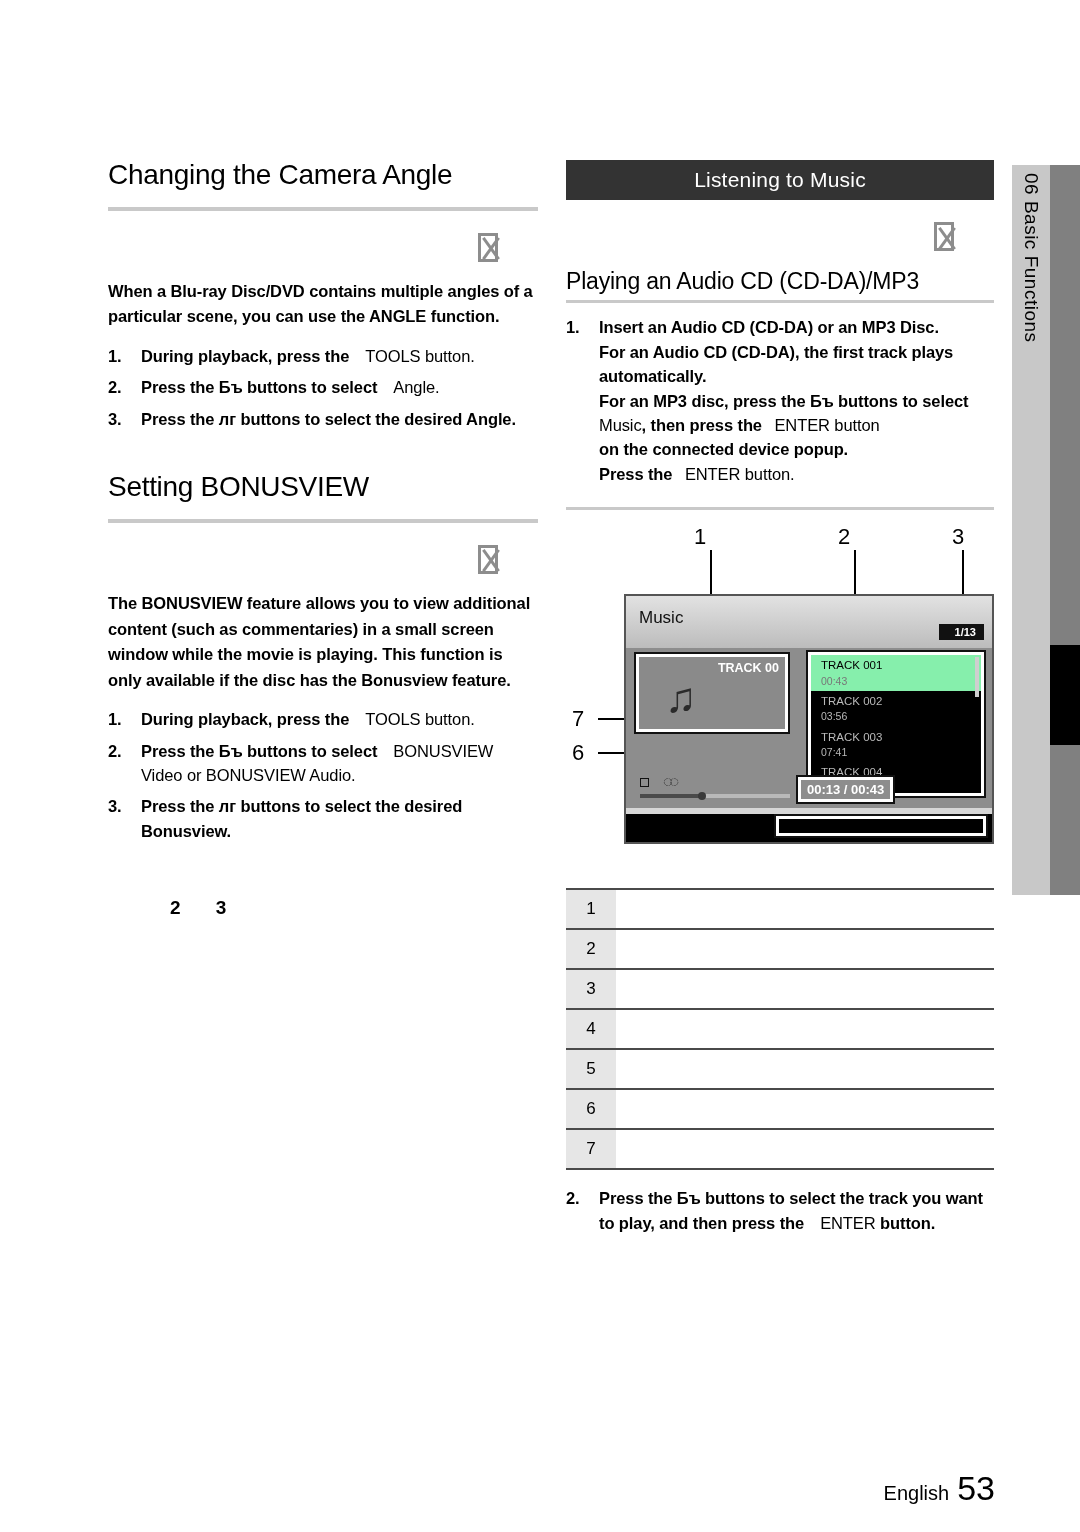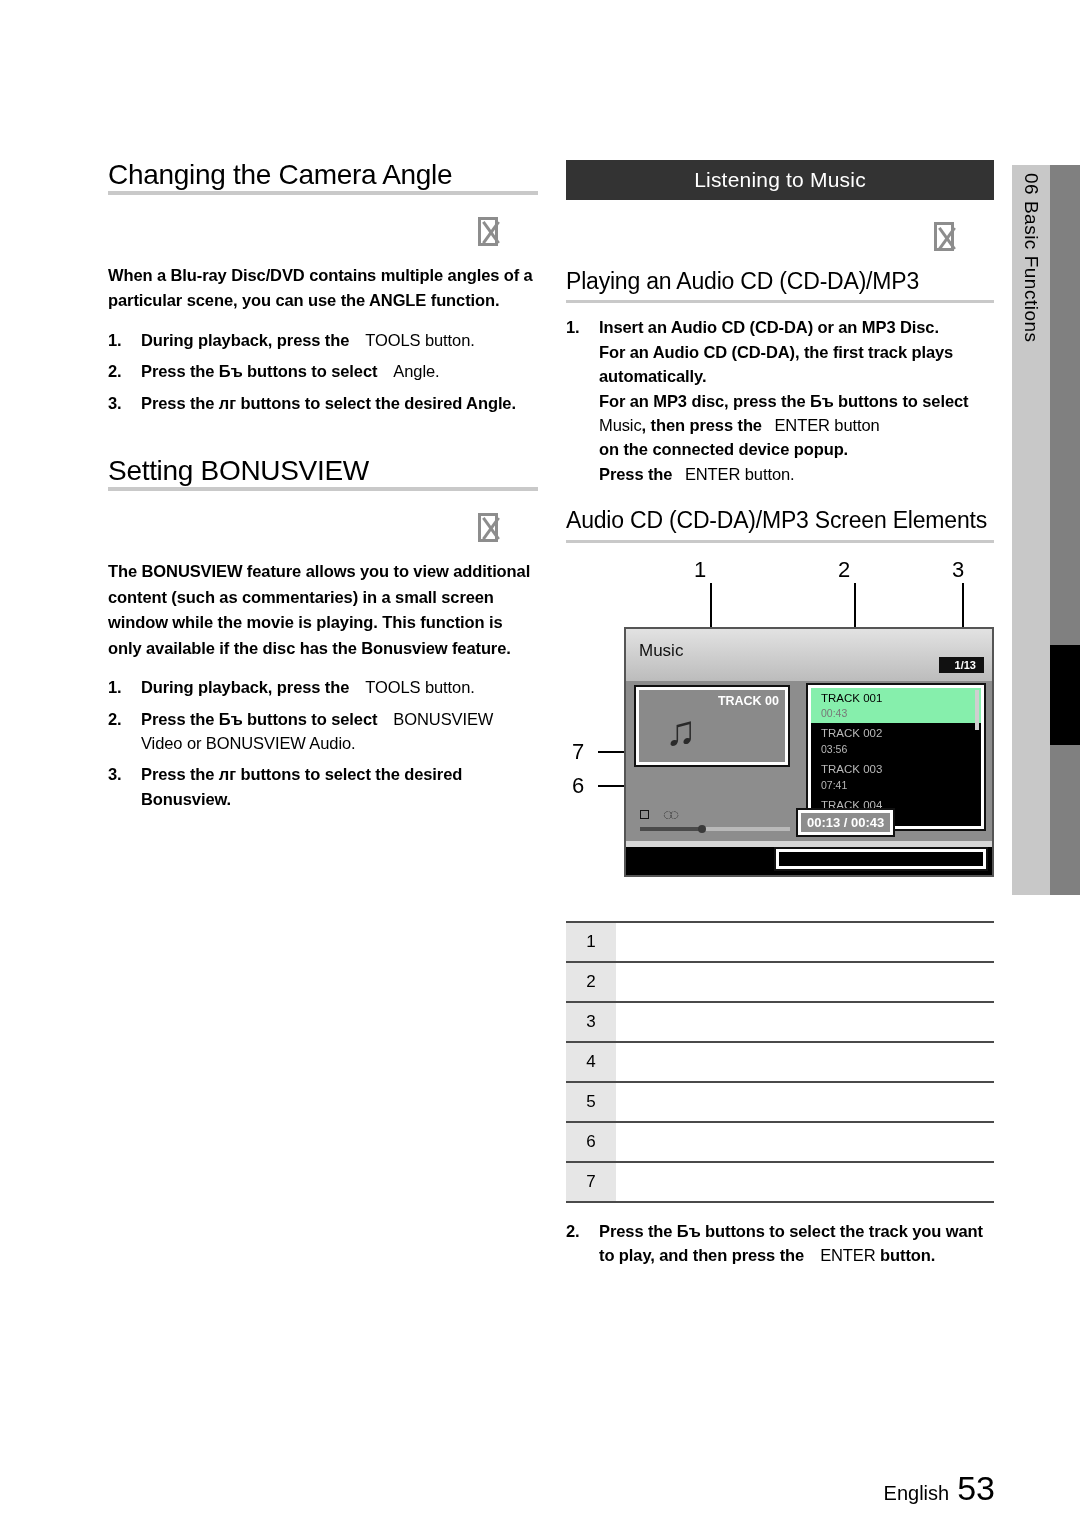--- a/index.html
+++ b/index.html
@@ -32,21 +32,21 @@
     top: 160px;
     width: 428px;
   }
 
   
   .h-main {
     font-size: 28px;
     font-weight: 400;
     letter-spacing: -0.3px;
     margin: 0;
-    padding: 0 0 0 0;
+    padding: 0 0 16px 0;
     line-height: 1.1;
   }
   .rule-thick {
     height: 4px;
     background: #c9c9c9;
     margin: 0 0 0 0;
   }
   .h-sub {
     font-size: 23px;
     font-weight: 400;
@@ -451,20 +451,24 @@
         <span class="step-body"><span>Press the Бъ buttons to select</span><span class="gap"></span><span class="lite">BONUSVIEW Video or BONUSVIEW Audio.</span></span>
       </div>
       <div class="step">
         <span class="step-num">3.</span>
         <span class="step-body">
           <span>Press the лг buttons to select the desired Bonusview.</span>
         </span>
       </div>
     </div>
 
+    <div class="note-nums">
+      <span>2</span>
+      <span>3</span>
+    </div>
   </div>
 
   <div class="col-right">
 
     <div class="band">Listening to Music</div>
 
     <div class="tofu-row">
       <span class="tofu"></span>
     </div>
 
@@ -481,21 +485,20 @@
           <span class="gap-sm"></span><span class="lite">Music</span><span>, then press the</span>
           <span class="gap-sm"></span><span class="lite">ENTER button</span><br>
           <span>on the connected device popup.</span><br>
           <span>Press the</span>
           <span class="gap-sm"></span><span class="lite">ENTER button.</span>
         </span>
       </div>
     </div>
 
     <div style="height:14px"></div>
-    <h2 class="h-sub">Audio CD (CD-DA)/MP3 Screen Elements</h2>
     <div class="rule-sub"></div>
 
     <div class="figure">
 
       <div class="callout" style="left:128px; top:2px;">1</div>
       <div class="callout" style="left:272px; top:2px;">2</div>
       <div class="callout" style="left:386px; top:2px;">3</div>
       <div class="callout" style="left:300px; top:302px;">4</div>
       <div class="callout" style="left:180px; top:302px;">5</div>
       <div class="callout" style="left:6px; top:218px;">6</div>

